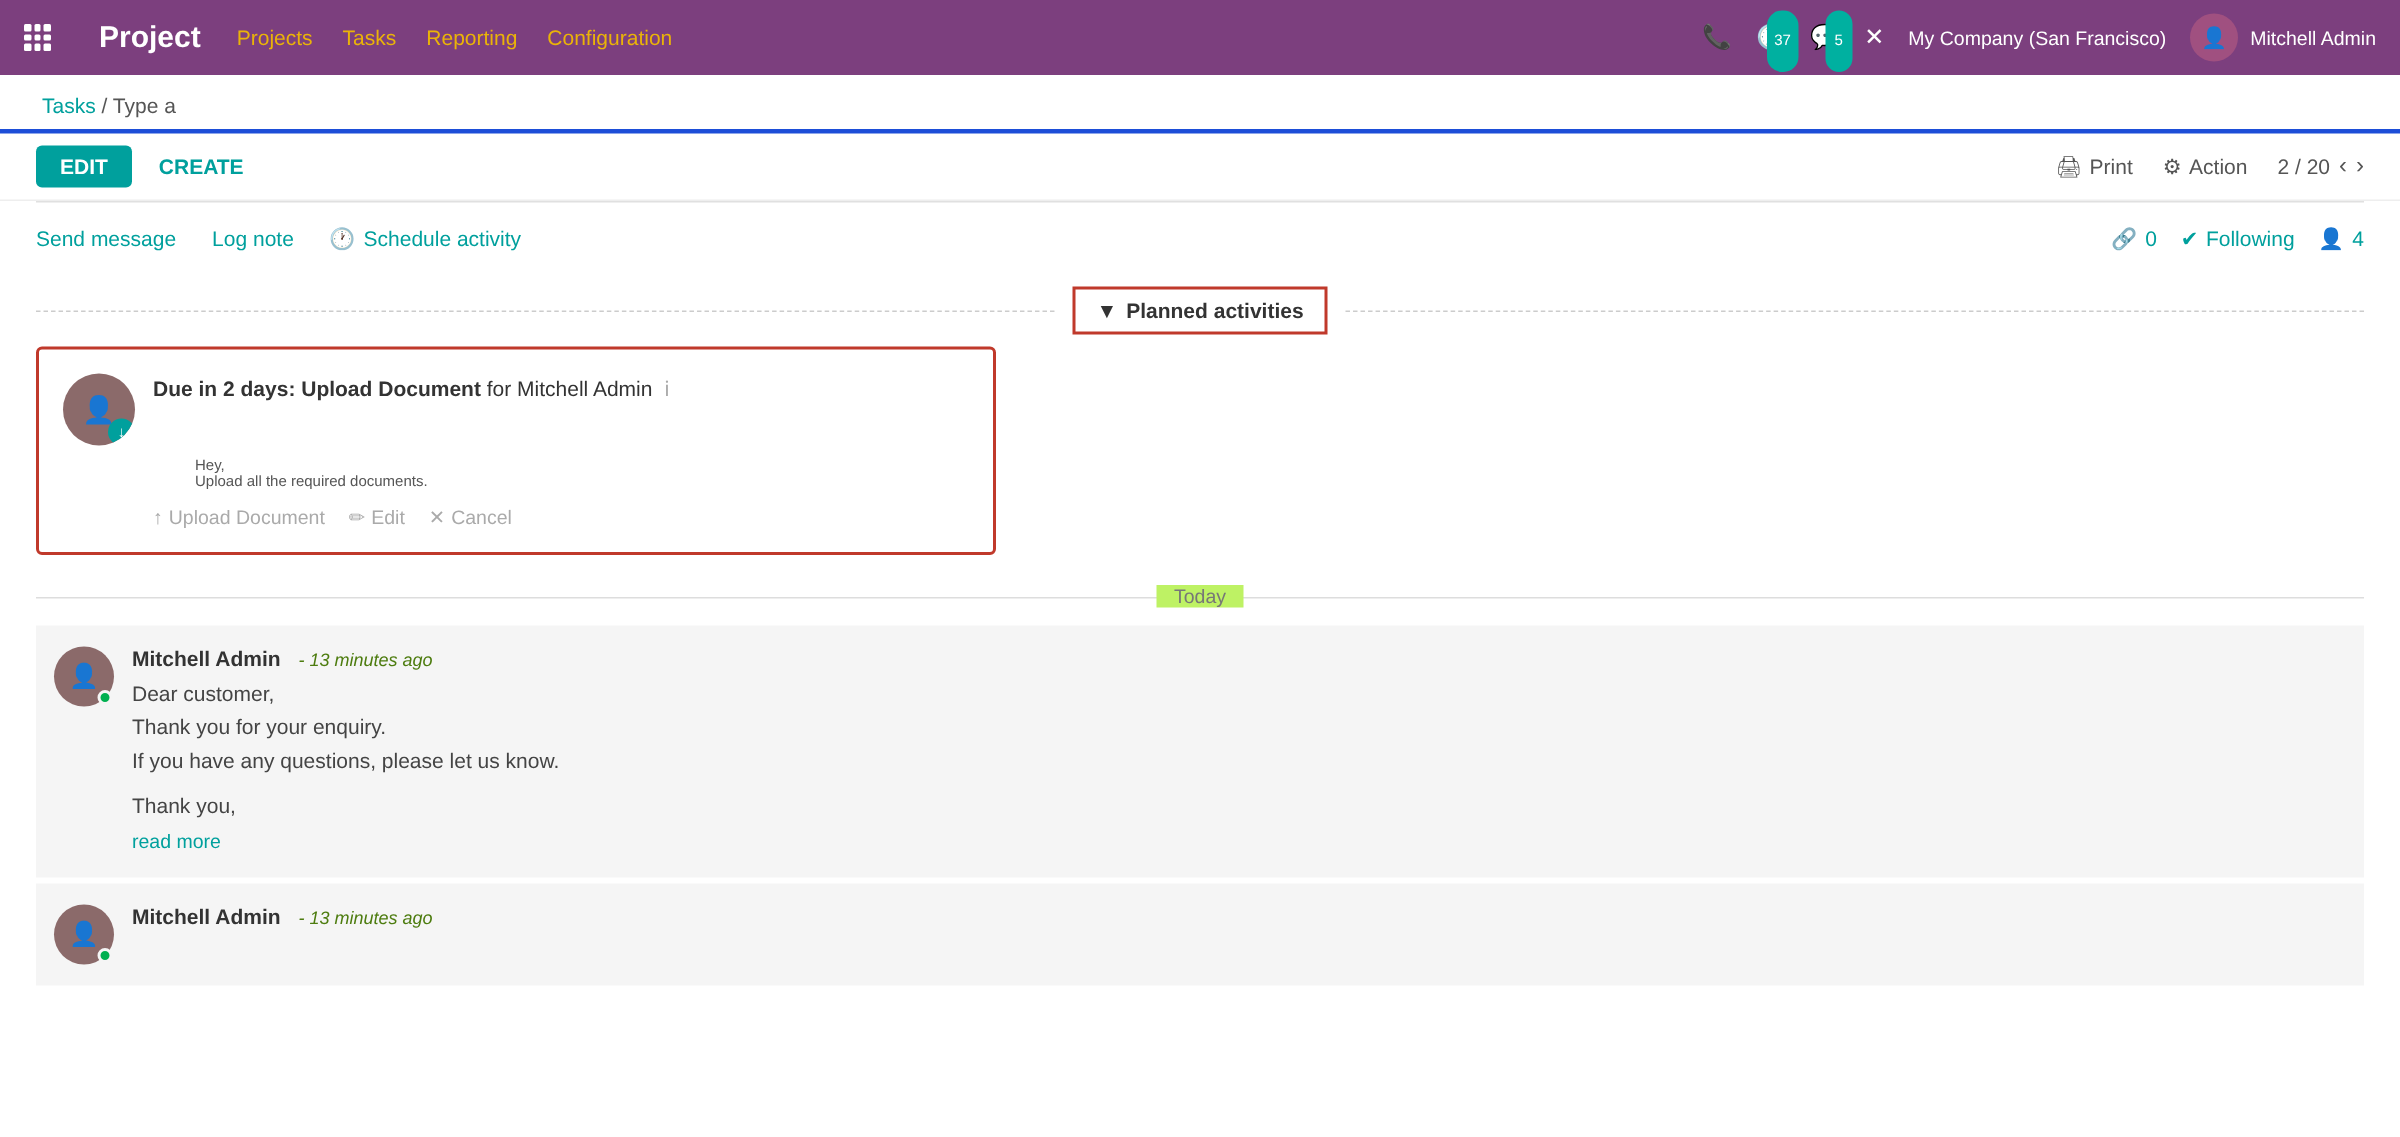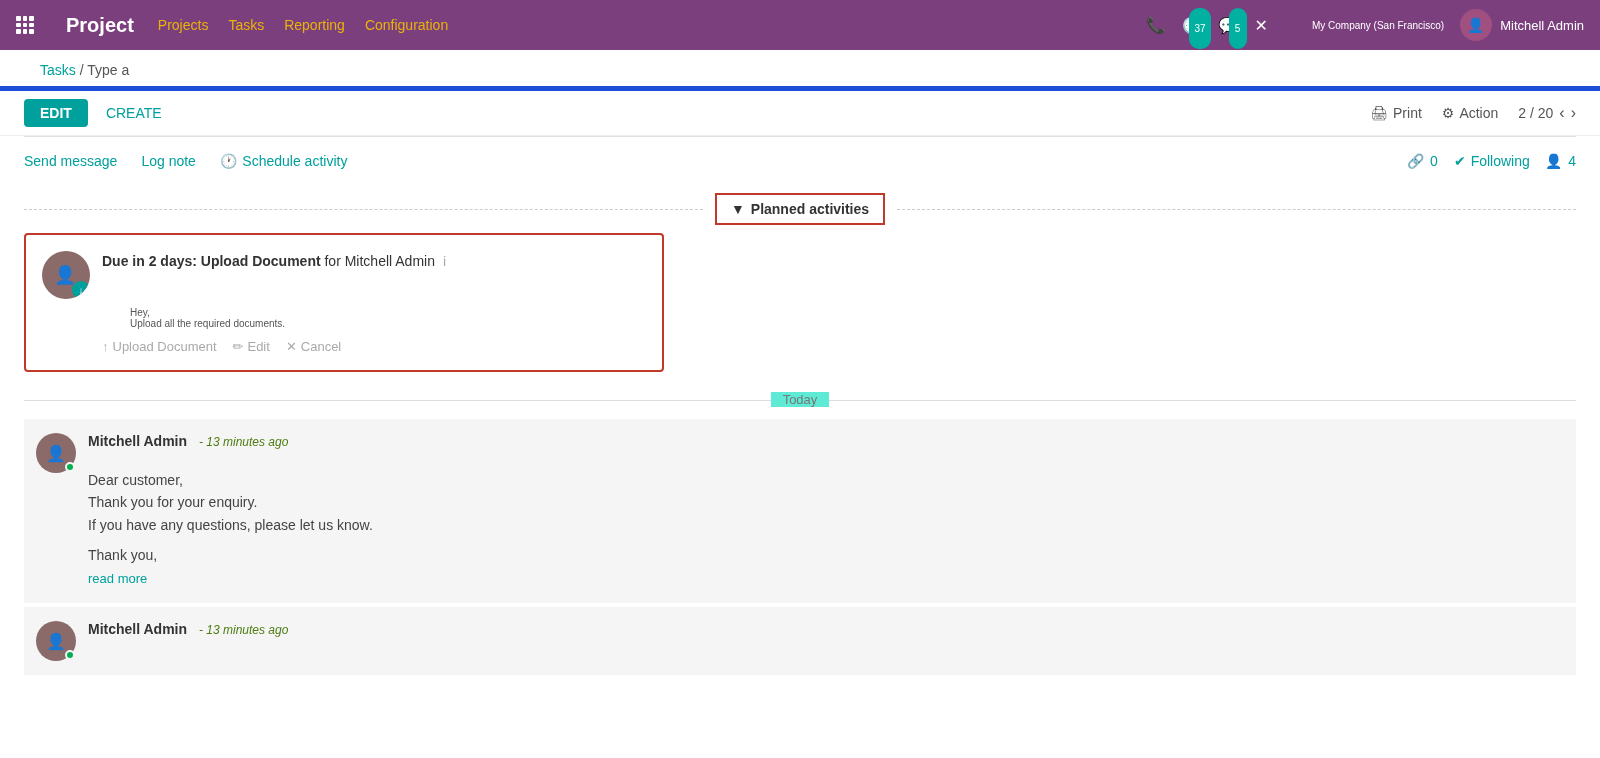--- a/index.html
+++ b/index.html
@@ -24,58 +24,58 @@
       position: absolute;
       top: -8px; right: -8px;
       background: #00b0a0;
       color: #fff;
       border-radius: 10px;
       font-size: 10px;
       padding: 15px 5px;
       min-width: 18px;
       text-align: center;
     }
-    .topnav-company { color: #fff; font-size: 10px; margin-left: 28px; }
+    .topnav-company { color: #fff; font-size: 13px; }
     .topnav-user { display: flex; align-items: center; gap: 8px; color: #fff; font-size: 13px; }
     .user-avatar {
       width: 32px; height: 32px; border-radius: 50%;
       background: #a05080;
       display: flex; align-items: center; justify-content: center;
       color: #fff; font-size: 14px; overflow: hidden;
     }
     .grid-icon { display: grid; grid-template-columns: 1fr 1fr 1fr; gap: 2px; width: 18px; height: 18px; }
     .grid-icon span { background: #fff; border-radius: 1px; }
 
     
     .breadcrumb-bar {
-      padding: 12px 40px 8px;
+      padding: 12px 28px 8px;
       font-size: 14px;
       color: #555;
-      border-bottom: 5px solid #1d4ed8;
+      border-bottom: 3px solid #1d4ed8;
     }
     .breadcrumb-bar a { color: #00a09d; text-decoration: none; }
     .breadcrumb-bar span { color: #555; }
 
     
     .action-bar {
       display: flex;
       align-items: center;
       padding: 8px 24px;
       border-bottom: 1px solid #eee;
       gap: 8px;
     }
     .btn-edit {
       background: #00a09d; color: #fff;
       border: none; padding: 6px 16px;
       border-radius: 4px; cursor: pointer; font-size: 14px; font-weight: bold;
     }
     .btn-create {
       background: transparent; color: #00a09d;
       border: none; padding: 6px 10px;
-      cursor: pointer; font-size: 14px; font-weight: normal;
+      cursor: pointer; font-size: 14px; font-weight: bold;
     }
     .action-bar-right { margin-left: auto; display: flex; align-items: center; gap: 20px; }
     .action-btn {
       background: none; border: none; cursor: pointer;
       color: #555; font-size: 14px; display: flex; align-items: center; gap: 5px;
     }
     .pagination { display: flex; align-items: center; gap: 6px; font-size: 14px; color: #555; }
     .nav-arrow { cursor: pointer; color: #555; font-size: 16px; }
 
     
@@ -157,21 +157,21 @@
       margin: 20px 0 12px;
       color: #777; font-size: 13px;
     }
     .today-divider::before {
       content: '';
       position: absolute; top: 50%; left: 0; right: 0;
       border-top: 1px solid #ddd;
       z-index: 0;
     }
     .today-divider span {
-      background: #5eead4;
+      background: #bef264;
       padding: 0 12px;
       position: relative; z-index: 1;
     }
 
     
     .message-thread { display: flex; flex-direction: column; gap: 0; }
     .message-item {
       display: flex; gap: 12px;
       padding: 14px 0;
       background: #f5f5f5;
@@ -190,21 +190,21 @@
     .msg-avatar-status {
       position: absolute; bottom: 1px; right: 1px;
       width: 10px; height: 10px;
       background: #00b050;
       border-radius: 50%;
       border: 2px solid #f5f5f5;
     }
     .msg-content { flex: 1; }
     .msg-author { font-weight: bold; font-size: 14px; }
     .msg-time { color: #4d7c0f; font-size: 12px; margin-left: 8px; font-style: italic; }
-    .msg-body { color: #444; font-size: 14px; line-height: 1.6; margin-top: 20px; }
+    .msg-body { color: #444; font-size: 14px; line-height: 1.6; margin-top: 4px; }
     .msg-readmore { color: #00a09d; cursor: pointer; font-size: 13px; }
   </style>
 </head>
 <body>
 
 <nav class="topnav">
   <div class="grid-icon">
     <span></span>
       <span></span>
       <span></span>

